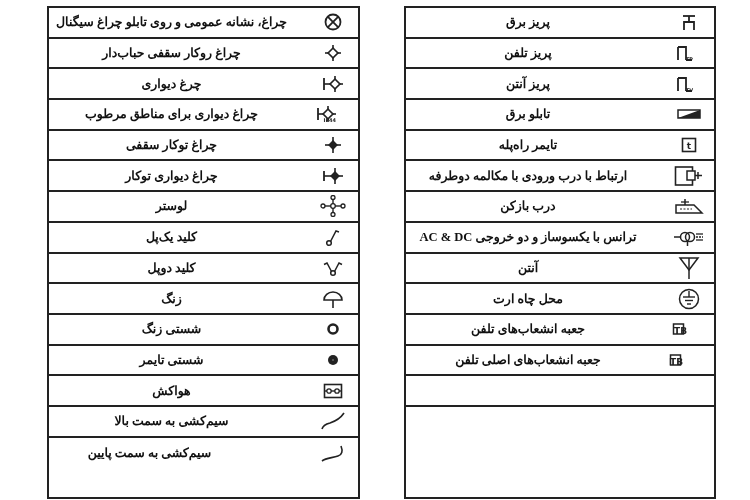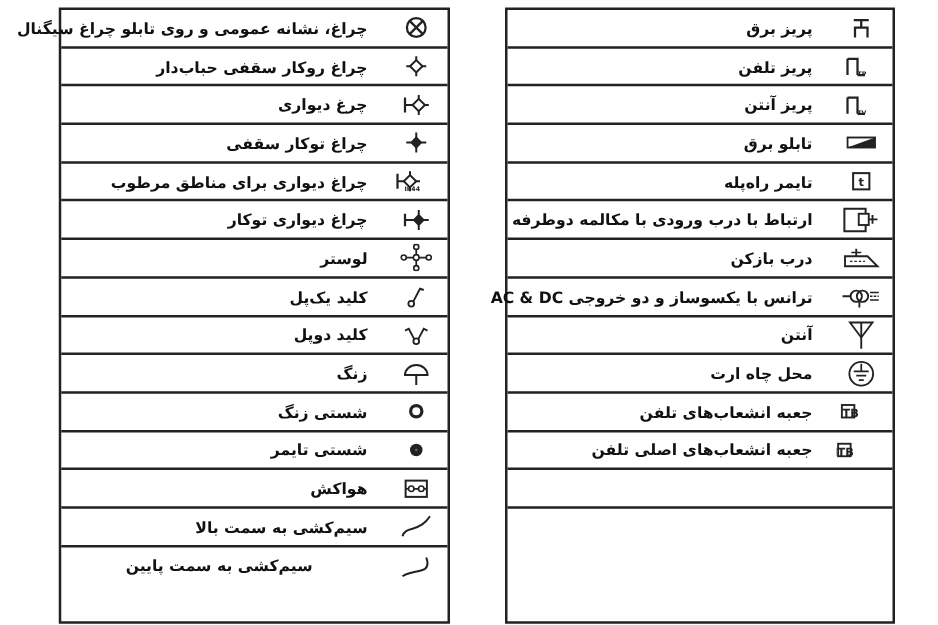--- a/index.html
+++ b/index.html
@@ -4,21 +4,21 @@
 <style>
   html, body { margin:0; padding:0; background:#ffffff; }
   body { width:750px; height:500px; position:relative; overflow:hidden;
          font-family:"DejaVu Sans", sans-serif; color:#111; }
   .tbl { position:absolute; top:6px; border:2px solid #222; box-sizing:border-box; direction:rtl; }
   .tbl.left { left:47px; width:313px; height:493px; }
   .tbl.right { left:404px; width:312px; height:493px; }
   .row { height:30.7px; border-bottom:2px solid #222; box-sizing:border-box; display:flex; align-items:center; }
   .row:last-child { border-bottom:none;gap:44px; }
   .icon { width:50px; flex:0 0 50px; display:flex; align-items:center; justify-content:center; height:100%; }
-  .label { flex:1; font-size:12.5px; font-weight:bold; padding-right:14px; white-space:nowrap; text-align:right; }
+  .label { flex:1; font-size:12.5px; font-weight:bold; padding-right:14px; white-space:nowrap; text-align:center;font-family:Liberation Serif, serif; }
   svg { display:block; }
 </style>
 </head>
 <body>
 
 <div class="tbl left">
   <div class="row">
     <div class="icon">
         <svg width="18" height="18" viewBox="0 0 18 18">
           <circle cx="9" cy="9" r="7.5" fill="none" stroke="#222" stroke-width="1.8"></circle>
@@ -44,39 +44,39 @@
           <line x1="2" y1="3" x2="2" y2="15" stroke="#222" stroke-width="1.8"></line>
           <line x1="2" y1="9" x2="21" y2="9" stroke="#222" stroke-width="1.6"></line>
           <line x1="13" y1="1" x2="13" y2="17" stroke="#222" stroke-width="1.6"></line>
           <rect x="9.5" y="5.5" width="7" height="7" transform="rotate(45 13 9)" fill="#fff" stroke="#222" stroke-width="1.6"></rect>
         </svg>
       </div>
     <div class="label">چرغ دیواری</div>
   </div>
   <div class="row">
     <div class="icon">
-        <svg width="18" height="18" viewBox="0 0 18 18">
-          <line x1="9" y1="1" x2="9" y2="17" stroke="#222" stroke-width="1.6"></line>
-          <line x1="1" y1="9" x2="17" y2="9" stroke="#222" stroke-width="1.6"></line>
-          <rect x="5.5" y="5.5" width="7" height="7" transform="rotate(45 9 9)" fill="#222"></rect>
-        </svg>
-      </div>
-    <div class="label">چراغ توکار سقفی</div>
-  </div>
-  <div class="row">
-    <div class="icon">
         <svg width="34" height="18" viewBox="0 0 34 18">
           <line x1="2" y1="3" x2="2" y2="15" stroke="#222" stroke-width="1.8"></line>
           <line x1="2" y1="9" x2="20" y2="9" stroke="#222" stroke-width="1.6"></line>
           <line x1="12" y1="1" x2="12" y2="17" stroke="#222" stroke-width="1.6"></line>
           <rect x="8.5" y="5.5" width="7" height="7" transform="rotate(45 12 9)" fill="#fff" stroke="#222" stroke-width="1.6"></rect>
           <text x="20" y="17" font-size="5" font-weight="bold" font-family="DejaVu Sans, sans-serif" fill="#222">IP44</text>
         </svg>
       </div>
     <div class="label">چراغ دیواری برای مناطق مرطوب</div>
+  </div>
+  <div class="row">
+    <div class="icon">
+        <svg width="18" height="18" viewBox="0 0 18 18">
+          <line x1="9" y1="1" x2="9" y2="17" stroke="#222" stroke-width="1.6"></line>
+          <line x1="1" y1="9" x2="17" y2="9" stroke="#222" stroke-width="1.6"></line>
+          <rect x="5.5" y="5.5" width="7" height="7" transform="rotate(45 9 9)" fill="#222"></rect>
+        </svg>
+      </div>
+    <div class="label">چراغ توکار سقفی</div>
   </div>
   <div class="row">
     <div class="icon">
         <svg width="22" height="18" viewBox="0 0 22 18">
           <line x1="2" y1="4" x2="2" y2="14" stroke="#222" stroke-width="1.8"></line>
           <line x1="2" y1="9" x2="21" y2="9" stroke="#222" stroke-width="1.6"></line>
           <line x1="13" y1="1" x2="13" y2="17" stroke="#222" stroke-width="1.6"></line>
           <rect x="9.5" y="5.5" width="7" height="7" transform="rotate(45 13 9)" fill="#222"></rect>
         </svg>
       </div>

